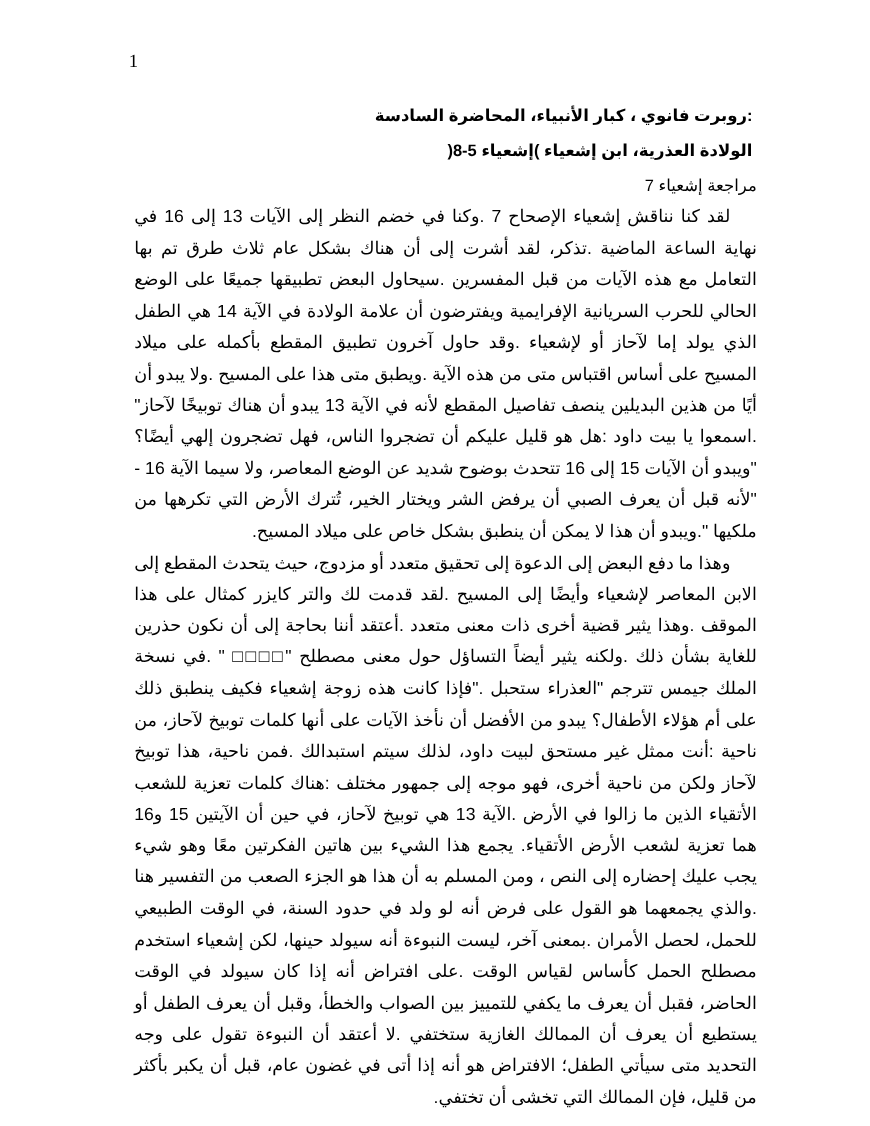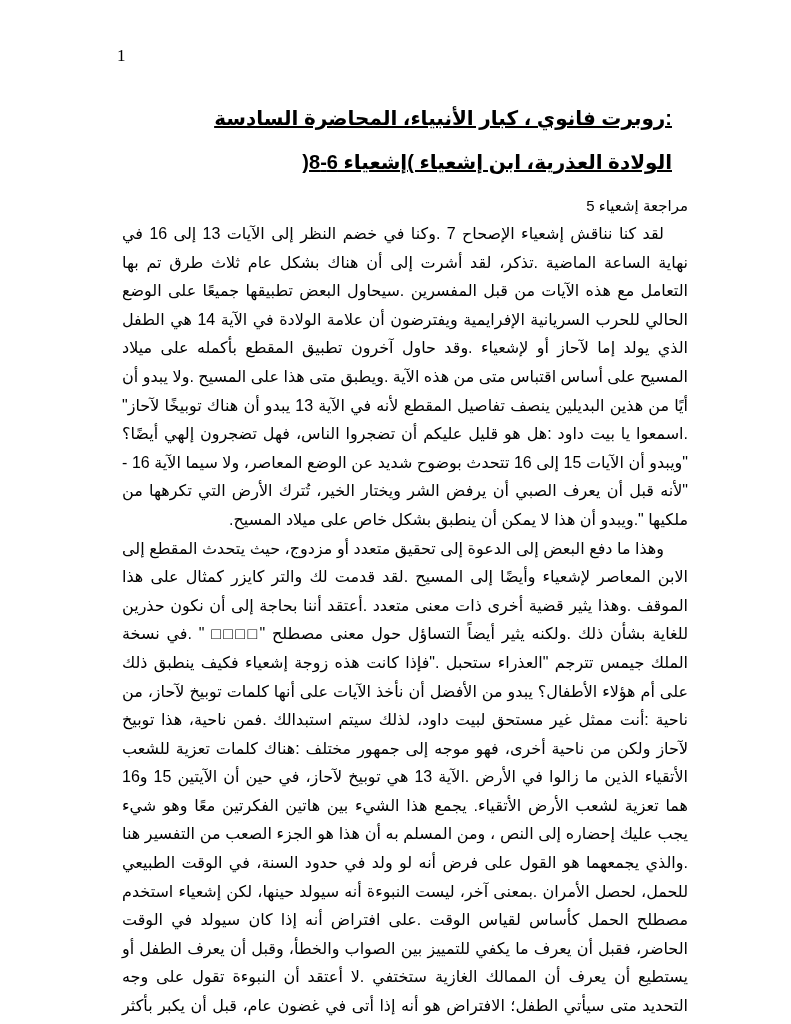--- a/index.html
+++ b/index.html
@@ -32,24 +32,23 @@
   .content {
     position: absolute;
     left: 122px;
     top: 88px;
     width: 566px;
     direction: rtl;
     text-align: right;
   }
   .heading {
     font-weight: bold;
-    font-size: 20px;
+    font-size: 15px;
     line-height: 28px;
-    margin: 16px;
-    text-decoration: underline;
+    margin: 4px;
   }
   .subheading {
     font-size: 15px;
     line-height: 28px;
     margin: 0;
   }
   .para {
     font-size: 16px;
     line-height: 28.6px;
     text-align: justify;
@@ -59,18 +58,18 @@
   }
 </style>
 </head>
 <body>
 
 <div class="page">
   <div class="page-number">1</div>
 
   <div class="content">
     <p class="heading">:روبرت فانوي ، كبار الأنبياء، المحاضرة السادسة</p>
-    <p class="heading">الولادة العذرية، ابن إشعياء )إشعياء 6-8(</p>
-    <p class="subheading">مراجعة إشعياء 5</p>
+    <p class="heading">الولادة العذرية، ابن إشعياء )إشعياء 5-8(</p>
+    <p class="subheading">مراجعة إشعياء 7</p>
     <p class="para">لقد كنا نناقش إشعياء الإصحاح 7 .وكنا في خضم النظر إلى الآيات 13 إلى 16 في نهاية الساعة الماضية .تذكر، لقد أشرت إلى أن هناك بشكل عام ثلاث طرق تم بها التعامل مع هذه الآيات من قبل المفسرين .سيحاول البعض تطبيقها جميعًا على الوضع الحالي للحرب السريانية الإفرايمية ويفترضون أن علامة الولادة في الآية 14 هي الطفل الذي يولد إما لآحاز أو لإشعياء .وقد حاول آخرون تطبيق المقطع بأكمله على ميلاد المسيح على أساس اقتباس متى من هذه الآية .ويطبق متى هذا على المسيح .ولا يبدو أن أيًا من هذين البديلين ينصف تفاصيل المقطع لأنه في الآية 13 يبدو أن هناك توبيخًا لآحاز" .اسمعوا يا بيت داود :هل هو قليل عليكم أن تضجروا الناس، فهل تضجرون إلهي أيضًا؟ "ويبدو أن الآيات 15 إلى 16 تتحدث بوضوح شديد عن الوضع المعاصر، ولا سيما الآية 16 - "لأنه قبل أن يعرف الصبي أن يرفض الشر ويختار الخير، تُترك الأرض التي تكرهها من ملكيها ".ويبدو أن هذا لا يمكن أن ينطبق بشكل خاص على ميلاد المسيح.</p>
     <p class="para">وهذا ما دفع البعض إلى الدعوة إلى تحقيق متعدد أو مزدوج، حيث يتحدث المقطع إلى الابن المعاصر لإشعياء وأيضًا إلى المسيح .لقد قدمت لك والتر كايزر كمثال على هذا الموقف .وهذا يثير قضية أخرى ذات معنى متعدد .أعتقد أننا بحاجة إلى أن نكون حذرين للغاية بشأن ذلك .ولكنه يثير أيضاً التساؤل حول معنى مصطلح "□□□□ " .في نسخة الملك جيمس تترجم "العذراء ستحبل ."فإذا كانت هذه زوجة إشعياء فكيف ينطبق ذلك على أم هؤلاء الأطفال؟ يبدو من الأفضل أن نأخذ الآيات على أنها كلمات توبيخ لآحاز، من ناحية :أنت ممثل غير مستحق لبيت داود، لذلك سيتم استبدالك .فمن ناحية، هذا توبيخ لآحاز ولكن من ناحية أخرى، فهو موجه إلى جمهور مختلف :هناك كلمات تعزية للشعب الأتقياء الذين ما زالوا في الأرض .الآية 13 هي توبيخ لآحاز، في حين أن الآيتين 15 و16 هما تعزية لشعب الأرض الأتقياء. يجمع هذا الشيء بين هاتين الفكرتين معًا وهو شيء يجب عليك إحضاره إلى النص ، ومن المسلم به أن هذا هو الجزء الصعب من التفسير هنا .والذي يجمعهما هو القول على فرض أنه لو ولد في حدود السنة، في الوقت الطبيعي للحمل، لحصل الأمران .بمعنى آخر، ليست النبوءة أنه سيولد حينها، لكن إشعياء استخدم مصطلح الحمل كأساس لقياس الوقت .على افتراض أنه إذا كان سيولد في الوقت الحاضر، فقبل أن يعرف ما يكفي للتمييز بين الصواب والخطأ، وقبل أن يعرف الطفل أو يستطيع أن يعرف أن الممالك الغازية ستختفي .لا أعتقد أن النبوءة تقول على وجه التحديد متى سيأتي الطفل؛ الافتراض هو أنه إذا أتى في غضون عام، قبل أن يكبر بأكثر من قليل، فإن الممالك التي تخشى أن تختفي.</p>
   </div>
 </div>
 
 </body></html>

